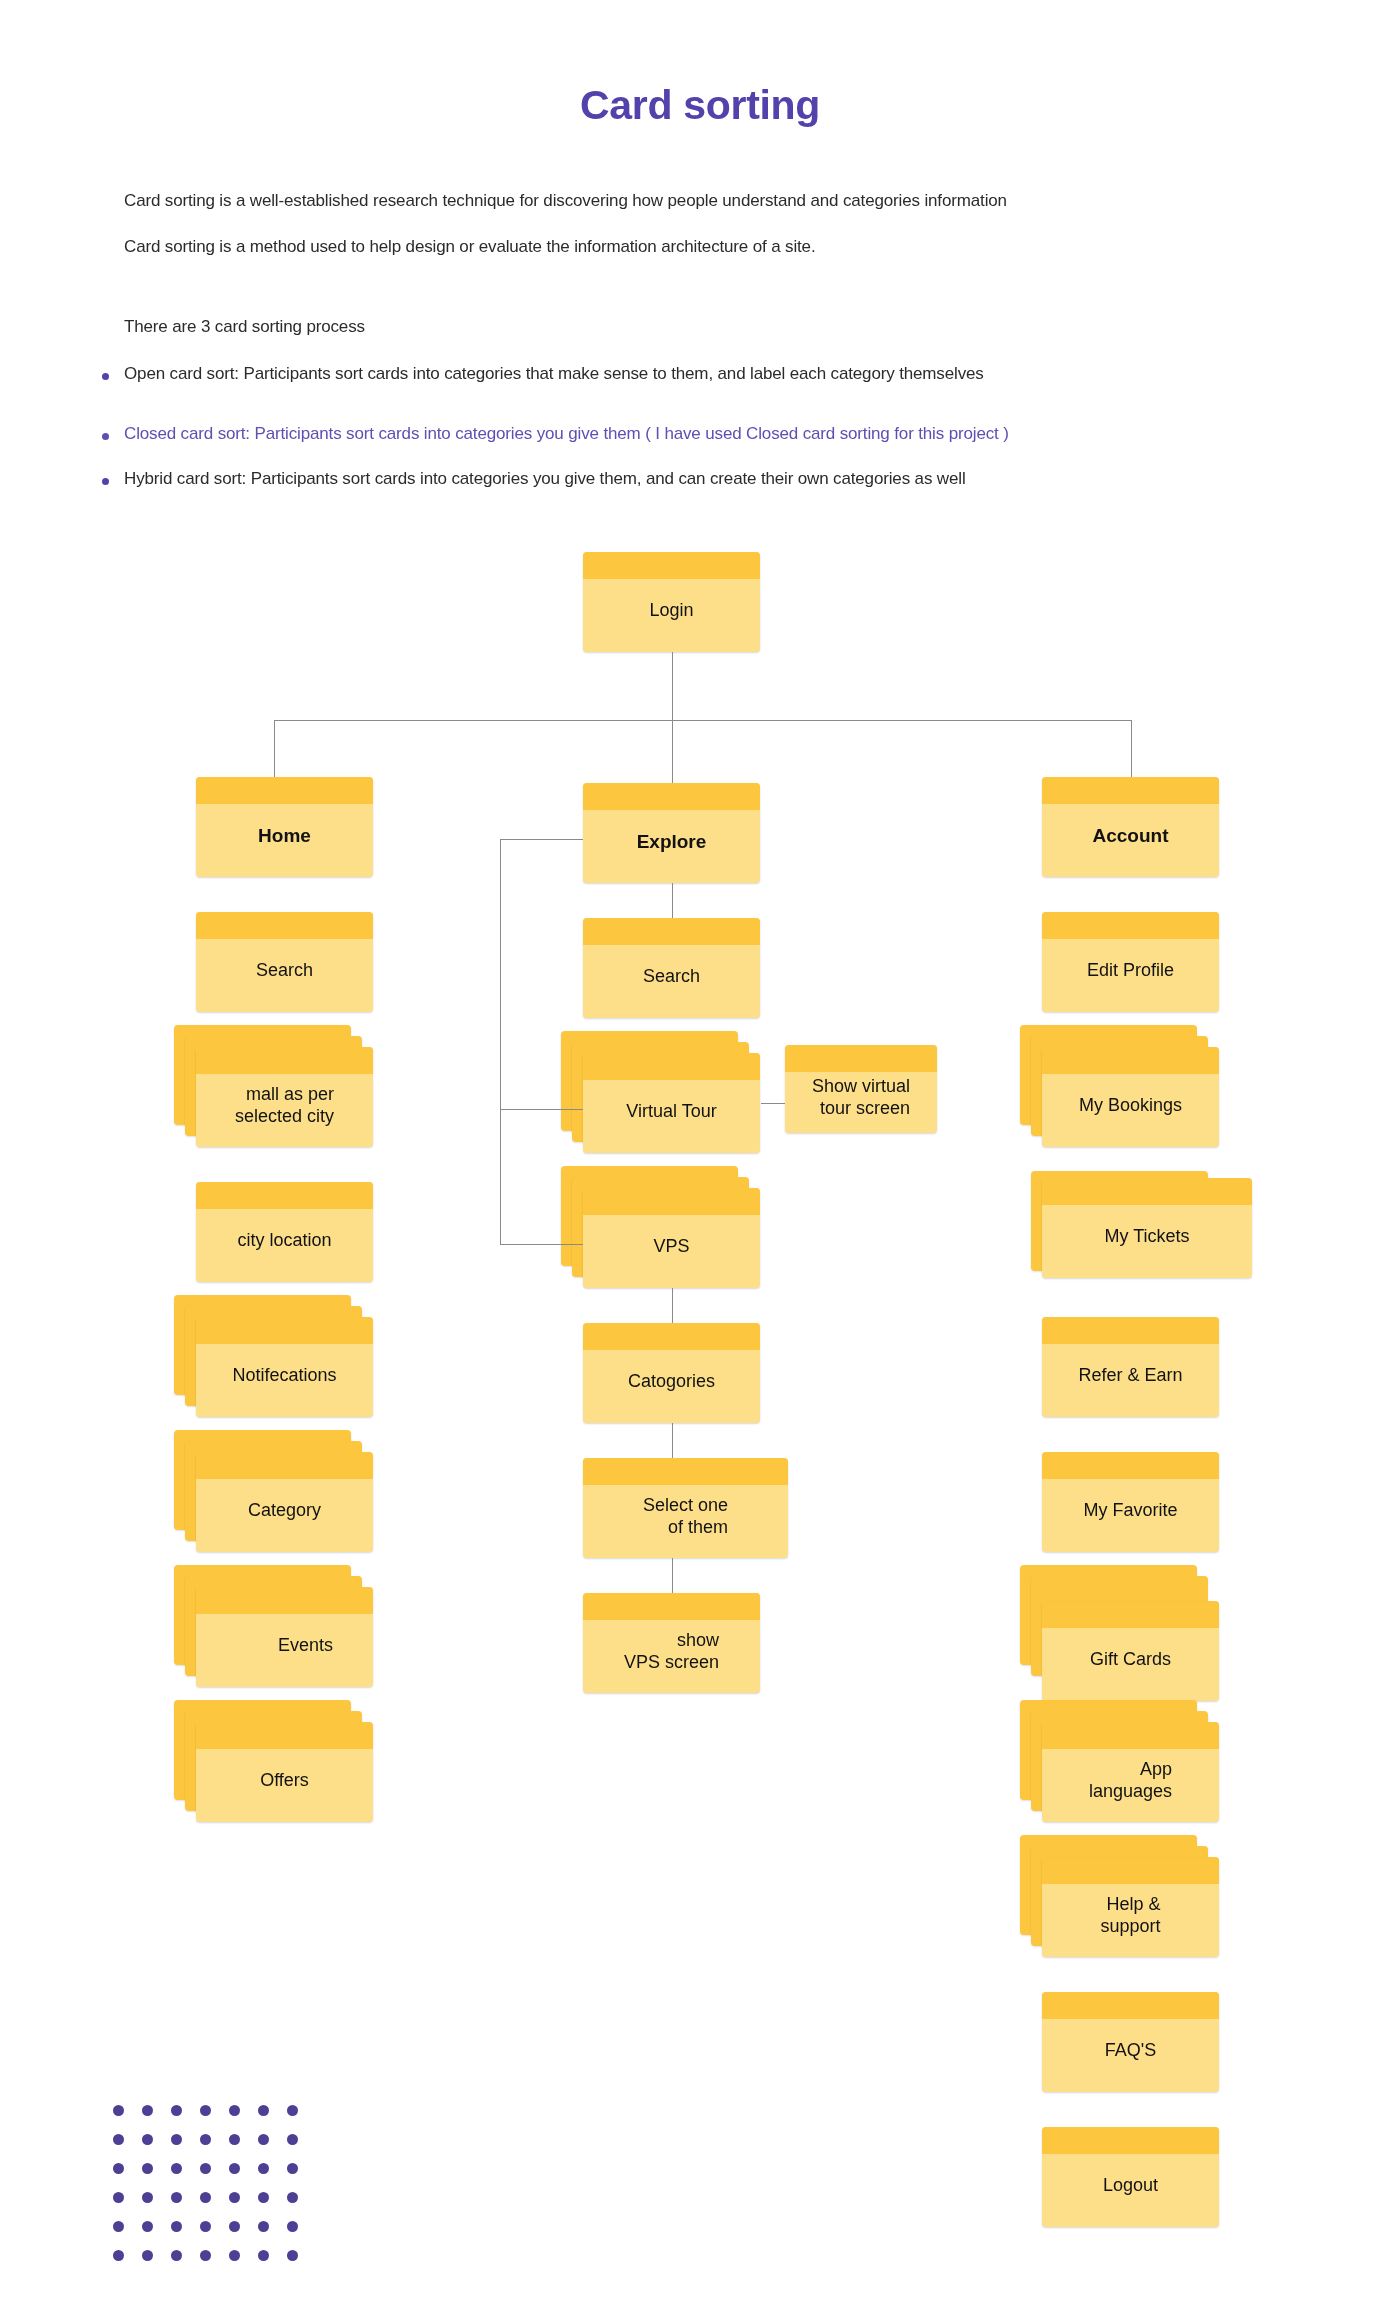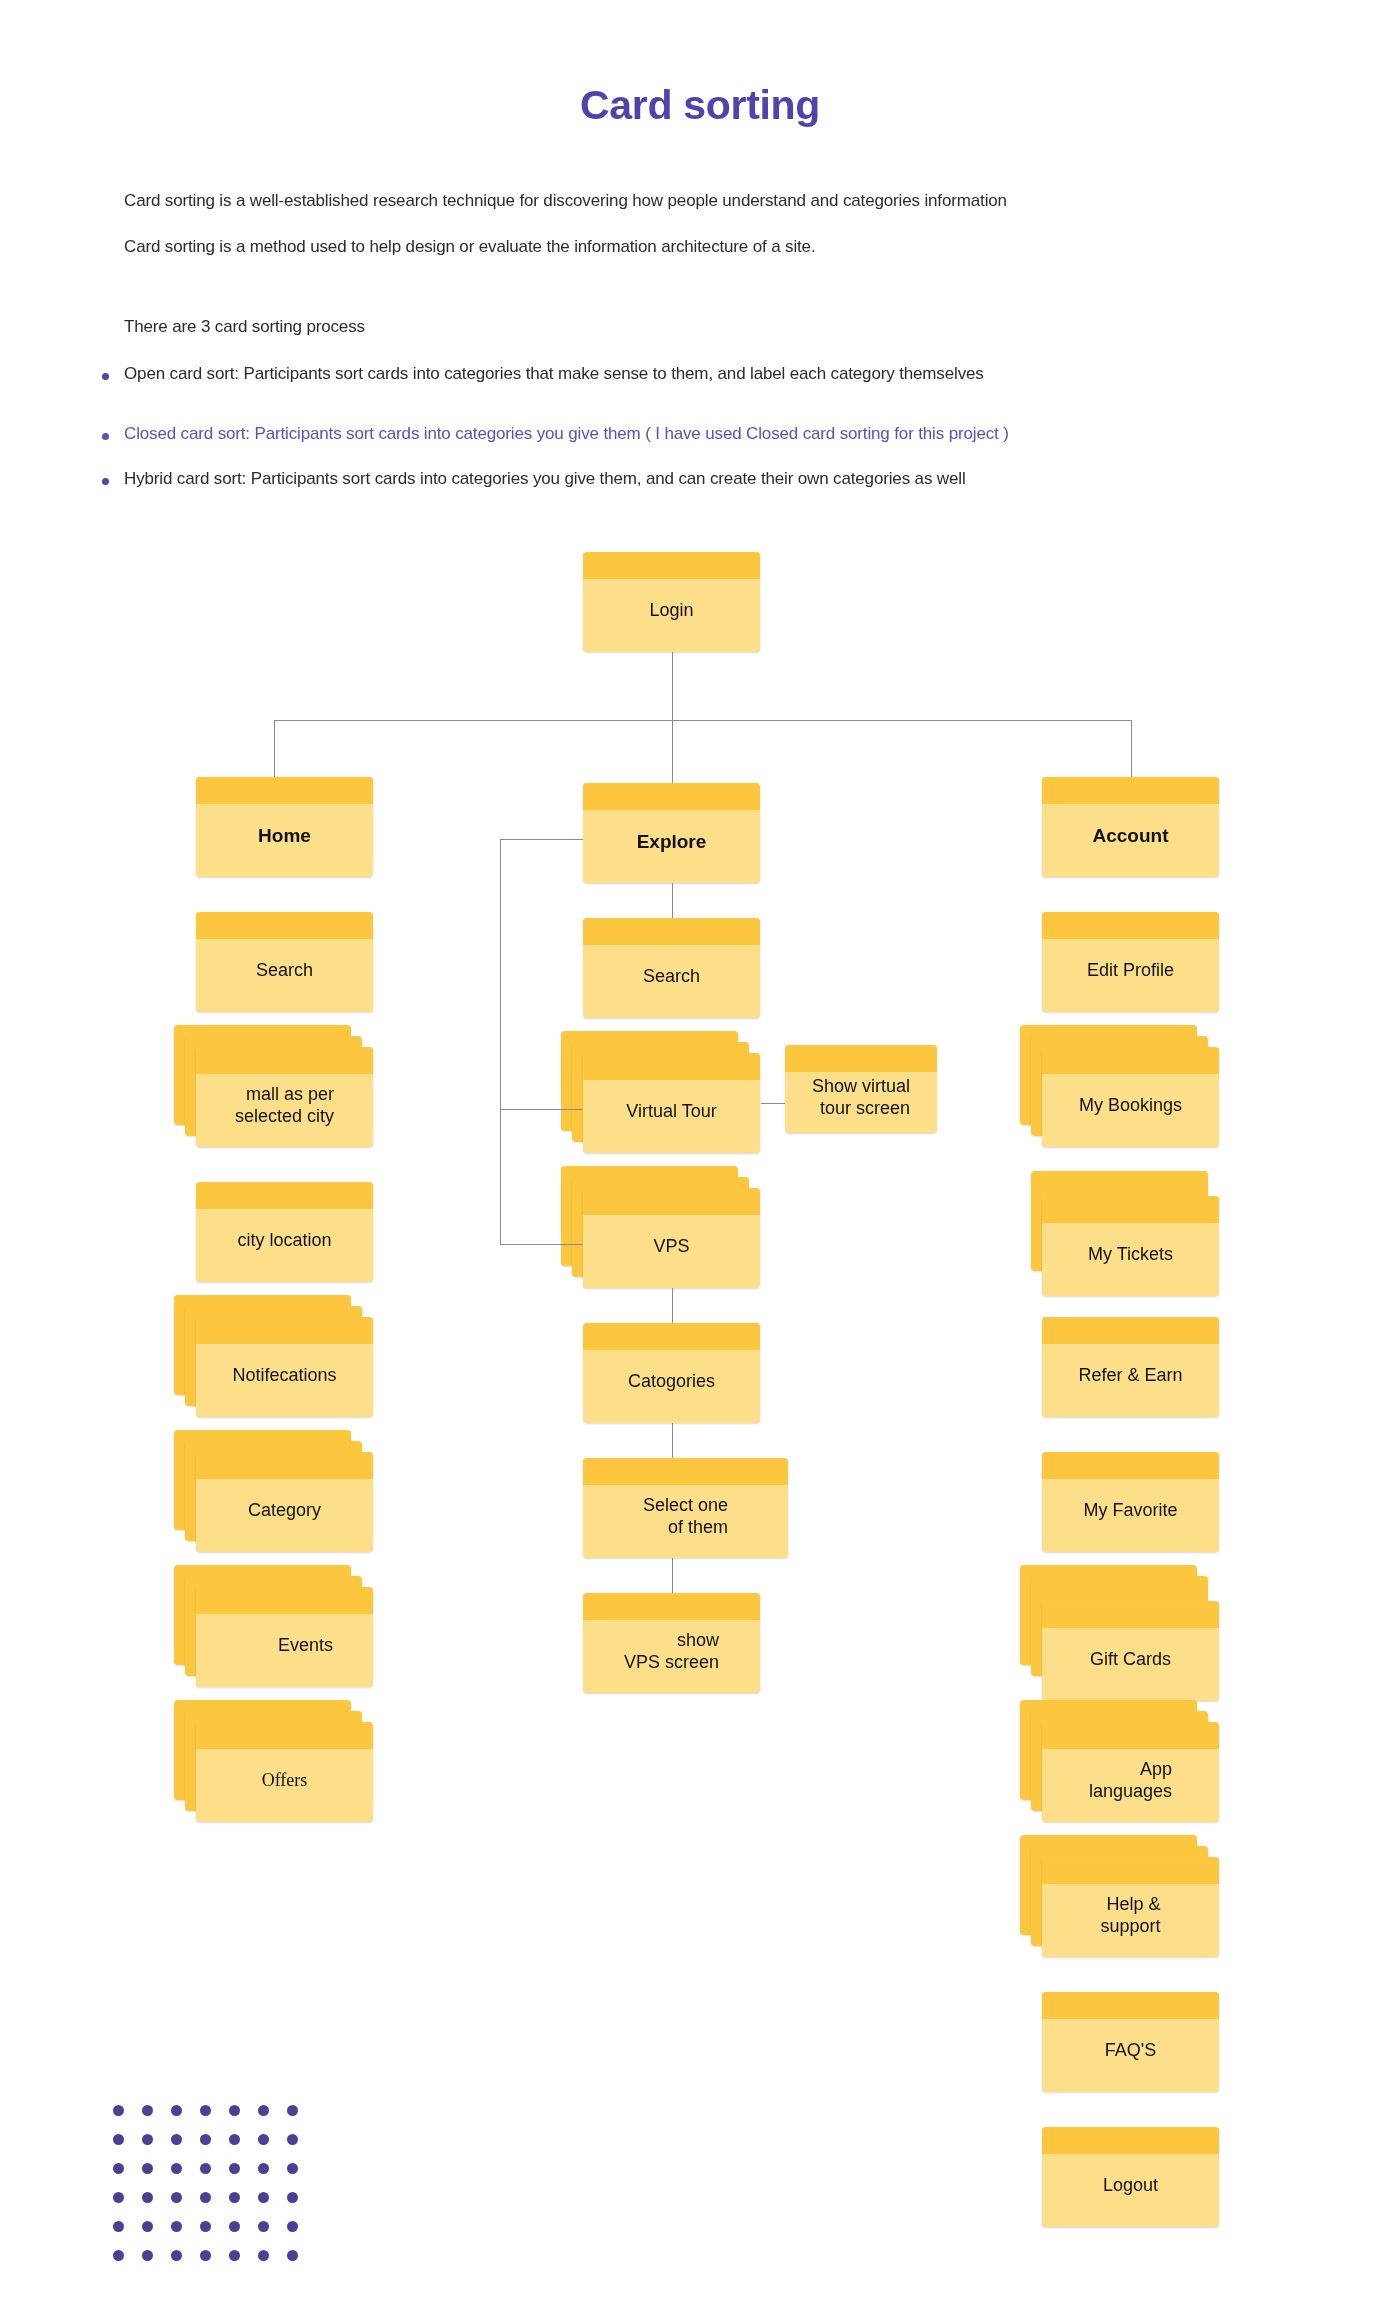--- a/index.html
+++ b/index.html
@@ -182,21 +182,21 @@
         </div>
       </div>
       <div class="card-wrap" style="left: 174px; top: 1565px; width: 199px; height: 122px;">
         <div class="ghost" style="left: 0px; top: 0px; width: 177px; height: 100px;"></div>
         <div class="ghost" style="left: 11px; top: 11px; width: 177px; height: 100px;"></div>
         <div class="card" style="position: absolute; left: 22px; top: 22px; width: 177px; height: 100px; padding-left: 42px;">
           <div class="hdr"></div>
           <div class="lbl">Events</div>
         </div>
       </div>
-      <div class="card-wrap" style="left: 174px; top: 1700px; width: 199px; height: 122px; font-family: Liberation Serif, serif;">
+      <div class="card-wrap" style="left: 174px; top: 1700px; width: 199px; height: 122px;">
         <div class="ghost" style="left: 0px; top: 0px; width: 177px; height: 100px;"></div>
         <div class="ghost" style="left: 11px; top: 11px; width: 177px; height: 100px;"></div>
         <div class="card" style="position: absolute; left: 22px; top: 22px; width: 177px; height: 100px;">
           <div class="hdr"></div>
           <div class="lbl">Offers</div>
         </div>
       </div>
       <div class="card-wrap" style="left: 583px; top: 783px; width: 177px; height: 100px;">
         <div class="card bold" style="position: absolute; left: 0px; top: 0px; width: 177px; height: 100px;">
           <div class="hdr"></div>
@@ -275,21 +275,21 @@
       <div class="card-wrap" style="left: 1020px; top: 1025px; width: 199px; height: 122px;">
         <div class="ghost" style="left: 0px; top: 0px; width: 177px; height: 100px;"></div>
         <div class="ghost" style="left: 11px; top: 11px; width: 177px; height: 100px;"></div>
         <div class="card" style="position: absolute; left: 22px; top: 22px; width: 177px; height: 100px;">
           <div class="hdr"></div>
           <div class="lbl">My Bookings</div>
         </div>
       </div>
       <div class="card-wrap" style="left: 1031px; top: 1171px; width: 188px; height: 111px;">
         <div class="ghost" style="left: 0px; top: 0px; width: 177px; height: 100px;"></div>
-        <div class="card" style="position: absolute; left: 11px; top: 25px; width: 177px; height: 100px;">
+        <div class="card" style="position: absolute; left: 11px; top: 7px; width: 210px; height: 100px;">
           <div class="hdr"></div>
           <div class="lbl">My Tickets</div>
         </div>
       </div>
       <div class="card-wrap" style="left: 1042px; top: 1317px; width: 177px; height: 100px;">
         <div class="card" style="position: absolute; left: 0px; top: 0px; width: 177px; height: 100px;">
           <div class="hdr"></div>
           <div class="lbl">Refer &amp; Earn</div>
         </div>
       </div>

